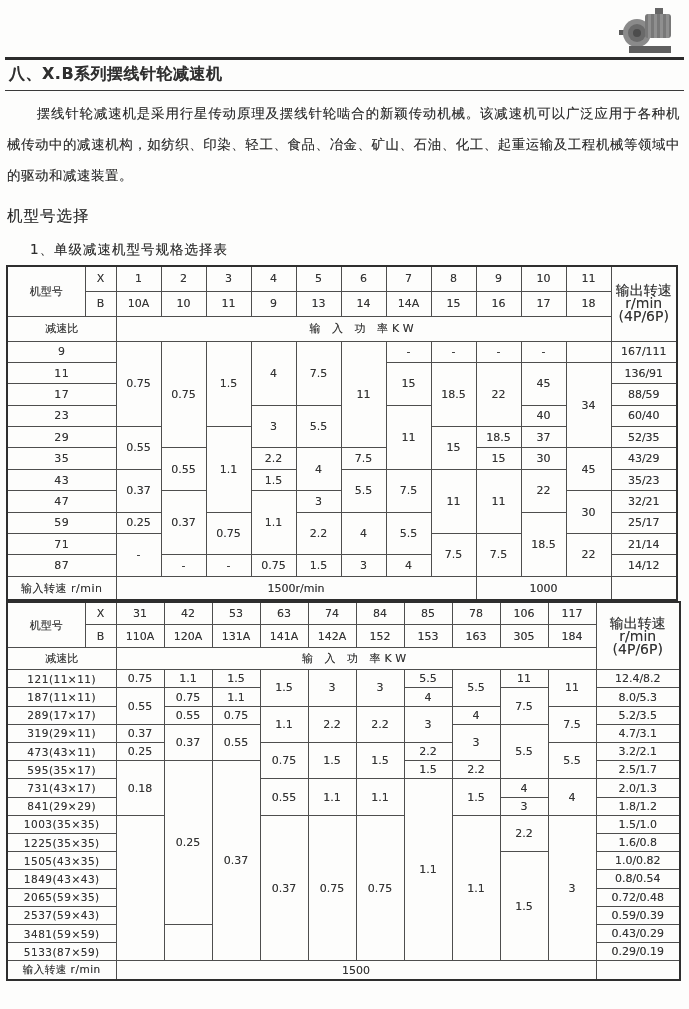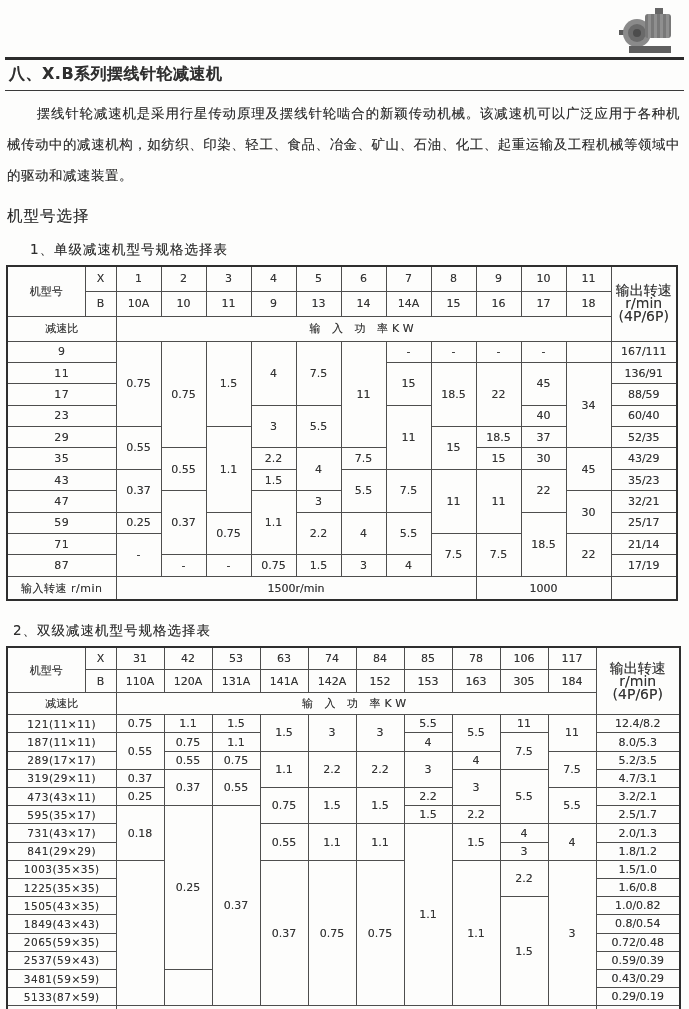--- a/index.html
+++ b/index.html
@@ -210,33 +210,32 @@
             <td>21/14</td>
           </tr>
           <tr>
             <td colspan="2" class="ratio">87</td>
             <td>-</td>
             <td>-</td>
             <td>0.75</td>
             <td>1.5</td>
             <td>3</td>
             <td>4</td>
-            <td>17/19</td>
+            <td>14/12</td>
           </tr>
           <tr class="footrow">
             <td colspan="2" class="ratio">输入转速 r/min</td>
             <td colspan="8">1500r/min</td>
             <td colspan="3">1000</td>
             <td></td>
           </tr>
         </tbody>
       </table>
     </div>
 
-  <div class="cap cap2">2、双级减速机型号规格选择表</div>
   <div class="twrap" id="t2-host">
       <table class="spec" id="t2">
         <colgroup>
           <col style="width: 78px;">
           <col style="width: 31px;">
           <col style="width: 48px;">
           <col style="width: 48px;">
           <col style="width: 48px;">
           <col style="width: 48px;">
           <col style="width: 48px;">

